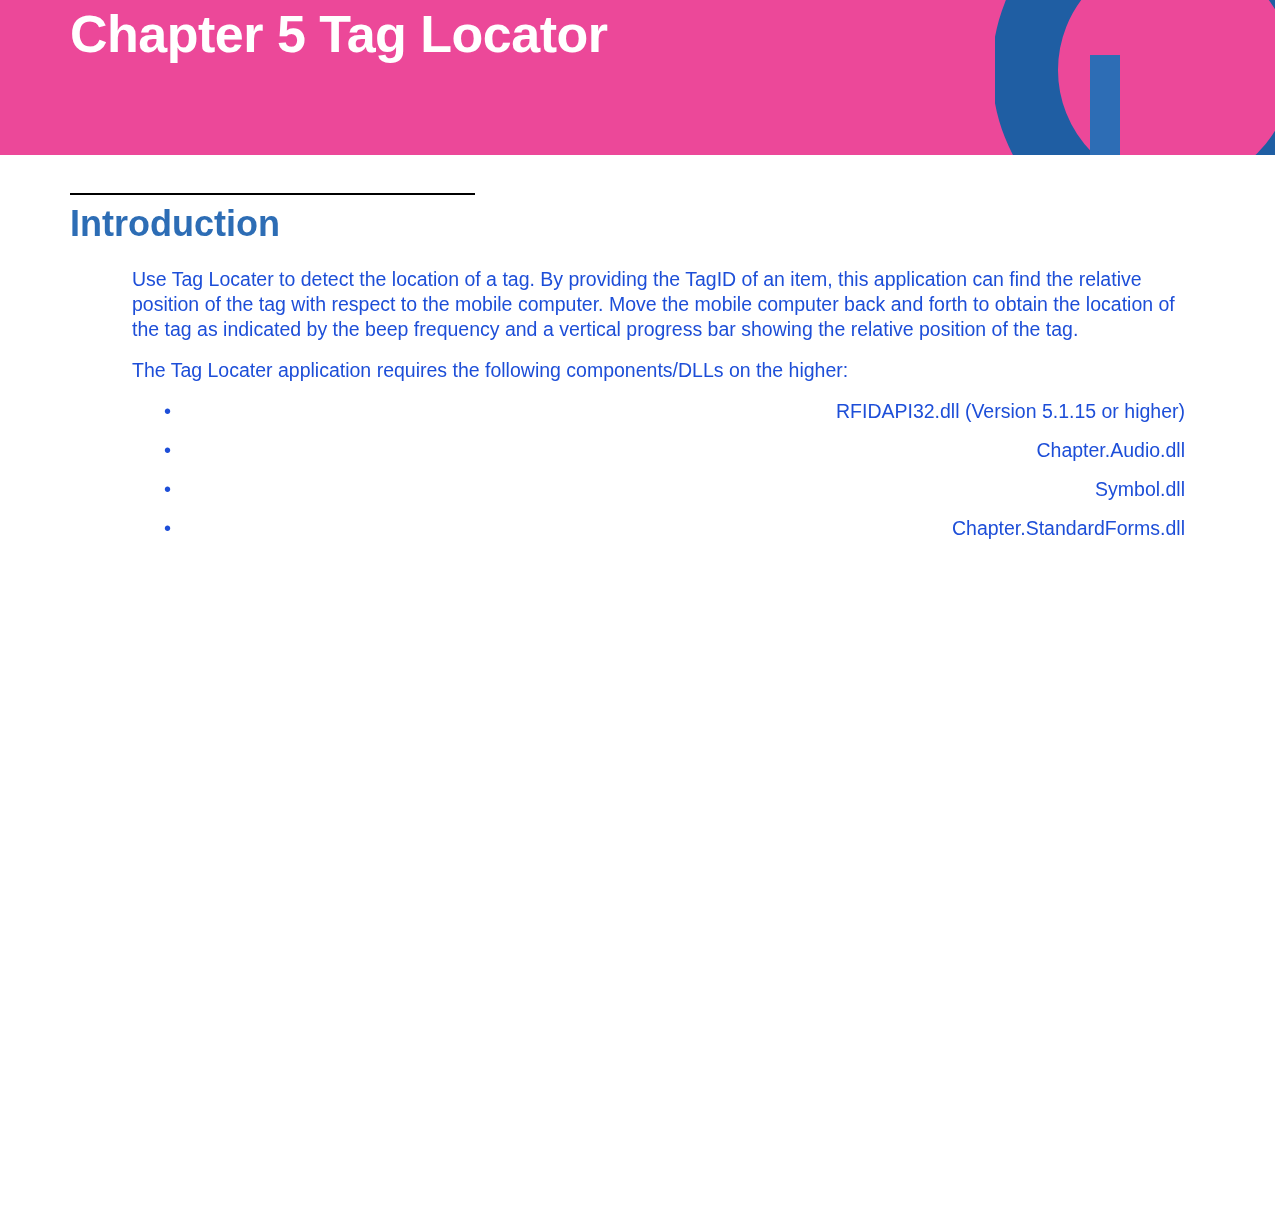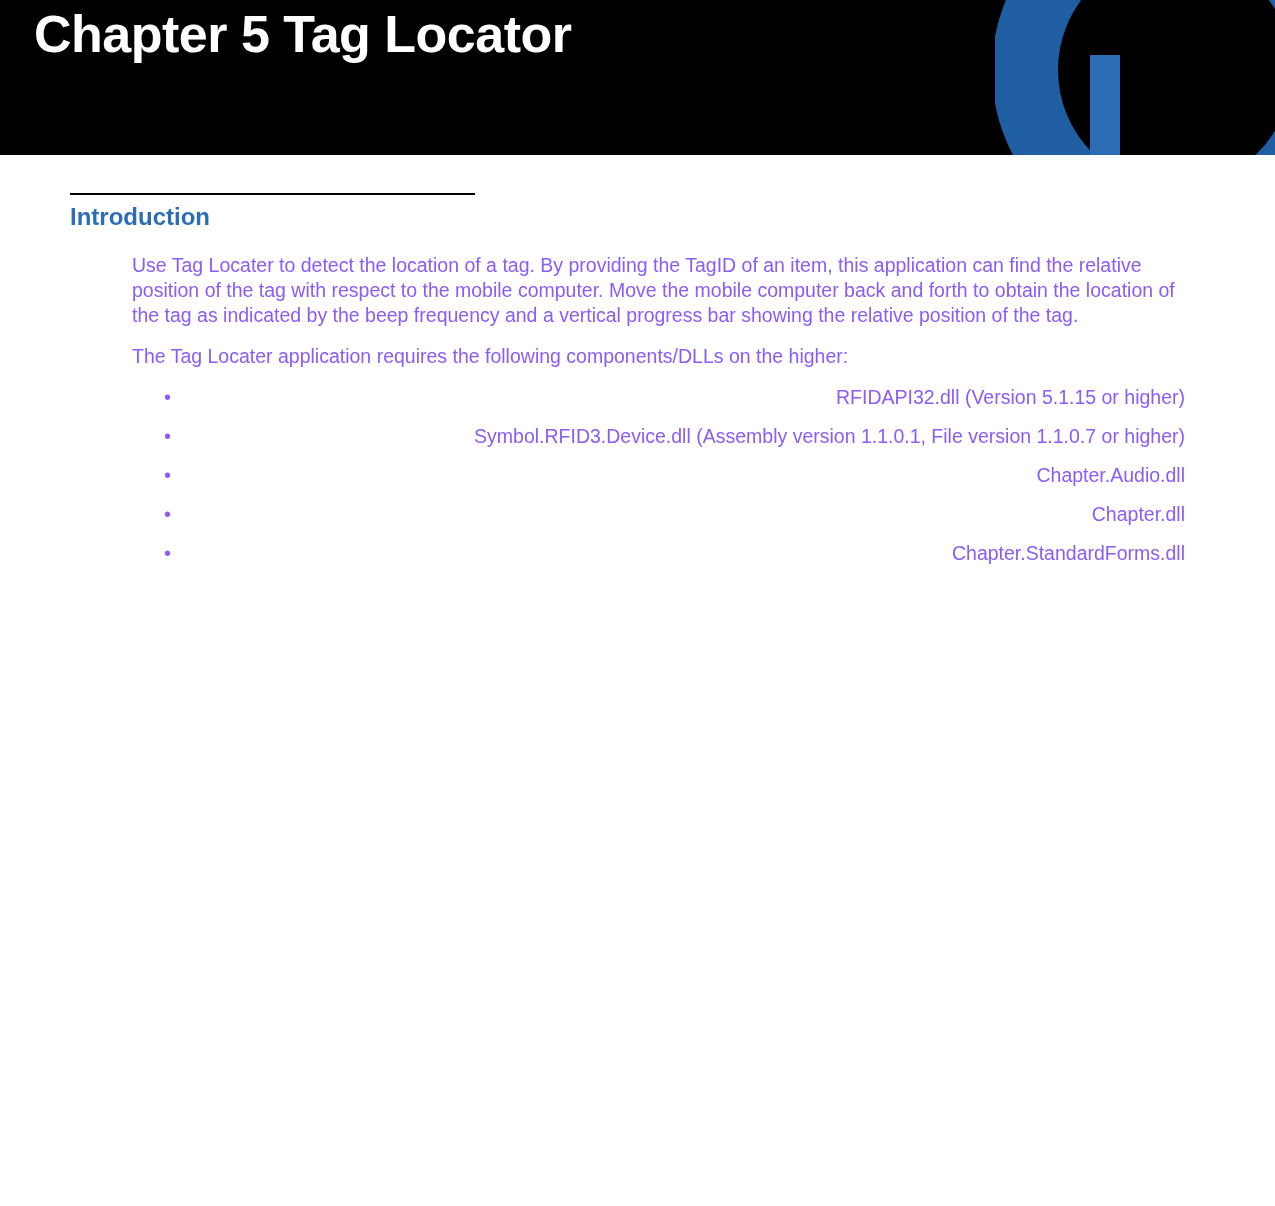--- a/index.html
+++ b/index.html
@@ -7,24 +7,24 @@
       padding: 0;
       box-sizing: border-box;
     }
     body {
       font-family: Arial, Helvetica, sans-serif;
       background: #ffffff;
       width: 1275px;
       height: 1206px;
     }
     .banner {
-      background: #000000;
+      background: #ec4899;
       width: 100%;
       height: 155px;
-      padding: 0 34px;
+      padding: 0 70px;
       position: relative;
       overflow: hidden;
     }
     .banner-deco {
       position: absolute;
       right: -80px;
       top: -110px;
       width: 360px;
       height: 360px;
       pointer-events: none;
@@ -42,30 +42,30 @@
       padding: 38px 70px 0 70px;
     }
     .section-heading-wrap {
       border-top: 2px solid #000;
       width: 405px;
       padding-top: 8px;
       margin-bottom: 22px;
     }
     .section-heading {
       color: #2d6db5;
-      font-size: 24px;
+      font-size: 36px;
       font-weight: 700;
       font-family: "Arial Narrow", Arial, sans-serif;
       font-stretch: condensed;
       letter-spacing: 0px;
     }
     .body-text {
       font-size: 19.5px;
       line-height: 1.28;
-      color: #8b5cf6;
+      color: #1d4ed8;
       margin-left: 62px;
       margin-right: 20px;
     }
     .para {
       margin-bottom: 16px;
     }
     .bullet-list {
       list-style: none;
       margin-left: 32px;
       text-align: right;
@@ -98,19 +98,18 @@
 <div class="content">
   <div class="section-heading-wrap">
     <h2 class="section-heading">Introduction</h2>
   </div>
 
   <div class="body-text">
     <p class="para">Use Tag Locater to detect the location of a tag. By providing the TagID of an item, this application can find the relative position of the tag with respect to the mobile computer. Move the mobile computer back and forth to obtain the location of the tag as indicated by the beep frequency and a vertical progress bar showing the relative position of the tag.</p>
     <p class="para">The Tag Locater application requires the following components/DLLs on the higher:</p>
     <ul class="bullet-list">
       <li>RFIDAPI32.dll (Version 5.1.15 or higher)</li>
-      <li>Symbol.RFID3.Device.dll (Assembly version 1.1.0.1, File version 1.1.0.7 or higher)</li>
       <li>Chapter.Audio.dll</li>
-      <li>Chapter.dll</li>
+      <li>Symbol.dll</li>
       <li>Chapter.StandardForms.dll</li>
     </ul>
   </div>
 </div>
 
 </body></html>

